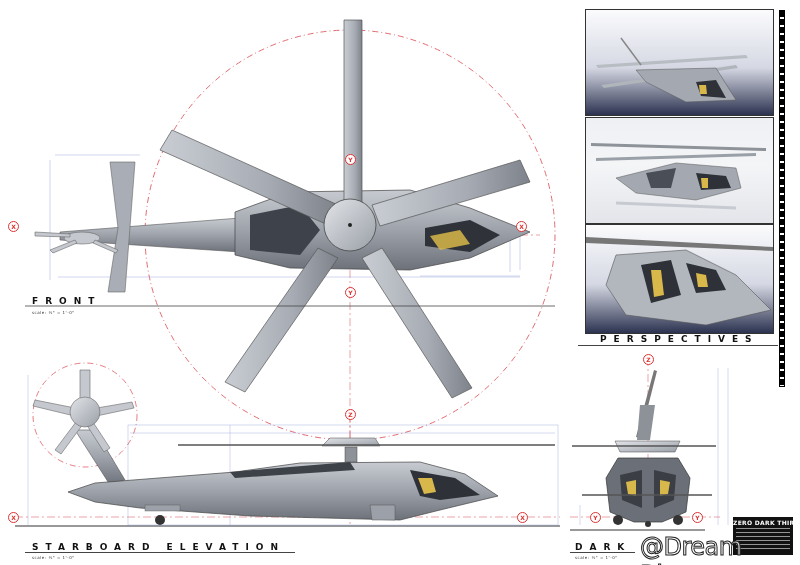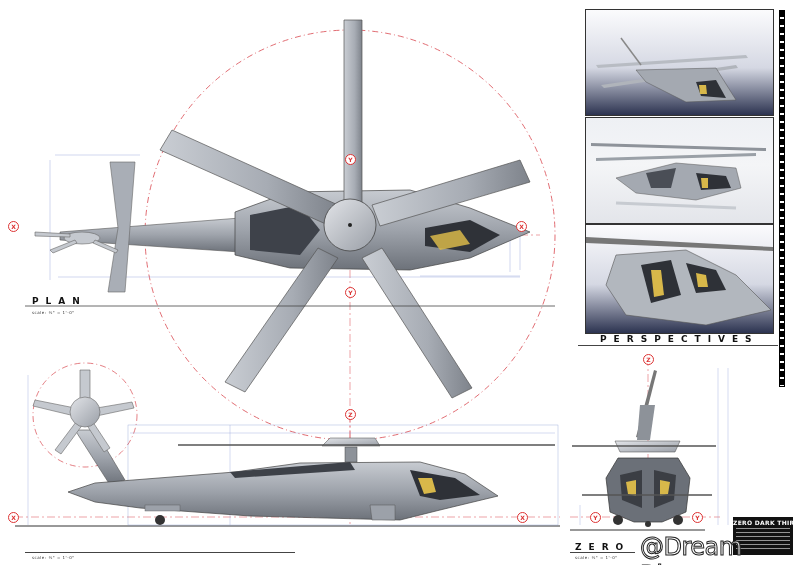--- a/index.html
+++ b/index.html
@@ -164,27 +164,28 @@
   <div class="axis-marker" style="left:516px;top:221px;">X</div>
   <div class="axis-marker" style="left:345px;top:154px;">Y</div>
   <div class="axis-marker" style="left:345px;top:287px;">Y</div>
   <div class="axis-marker" style="left:345px;top:409px;">Z</div>
   <div class="axis-marker" style="left:8px;top:512px;">X</div>
   <div class="axis-marker" style="left:517px;top:512px;">X</div>
   <div class="axis-marker" style="left:643px;top:354px;">Z</div>
   <div class="axis-marker" style="left:590px;top:512px;">Y</div>
   <div class="axis-marker" style="left:692px;top:512px;">Y</div>
 
-  <div class="view-label" style="left:32px;top:296px;">PLAN</div>
+  <div class="view-label" style="left:32px;top:296px;">FRONT</div>
   <div class="scale-label" style="left:32px;top:310px;">scale: ½" = 1'-0"</div>
 
+  <div class="view-label" style="left:32px;top:542px;">STARBOARD ELEVATION</div>
   <div class="scale-label" style="left:32px;top:555px;">scale: ½" = 1'-0"</div>
   <div class="label-rule" style="left:25px;top:552px;width:270px;"></div>
 
-  <div class="view-label" style="left:575px;top:542px;">ZERO</div>
+  <div class="view-label" style="left:575px;top:542px;">DARK</div>
   <div class="scale-label" style="left:575px;top:555px;">scale: ½" = 1'-0"</div>
   <div class="label-rule" style="left:570px;top:552px;width:65px;"></div>
 
   <div class="persp-panel" style="top:9px;height:105px;">
     <svg width="187" height="105">
       <path d="M10 55 L160 45 L162 48 L12 58 Z" fill="#b8bcc3"></path>
       <path d="M15 75 L150 55 L152 58 L18 78 Z" fill="#b0b4bb"></path>
       <path d="M35 28 L55 55" stroke="#888" stroke-width="1.5"></path>
       <path d="M50 60 L130 58 L150 90 L100 92 L60 72 Z" fill="#a4a9b1" stroke="#555" stroke-width=".5"></path>
       <path d="M110 72 L130 70 L140 88 L115 86 Z" fill="#2e3137"></path>

